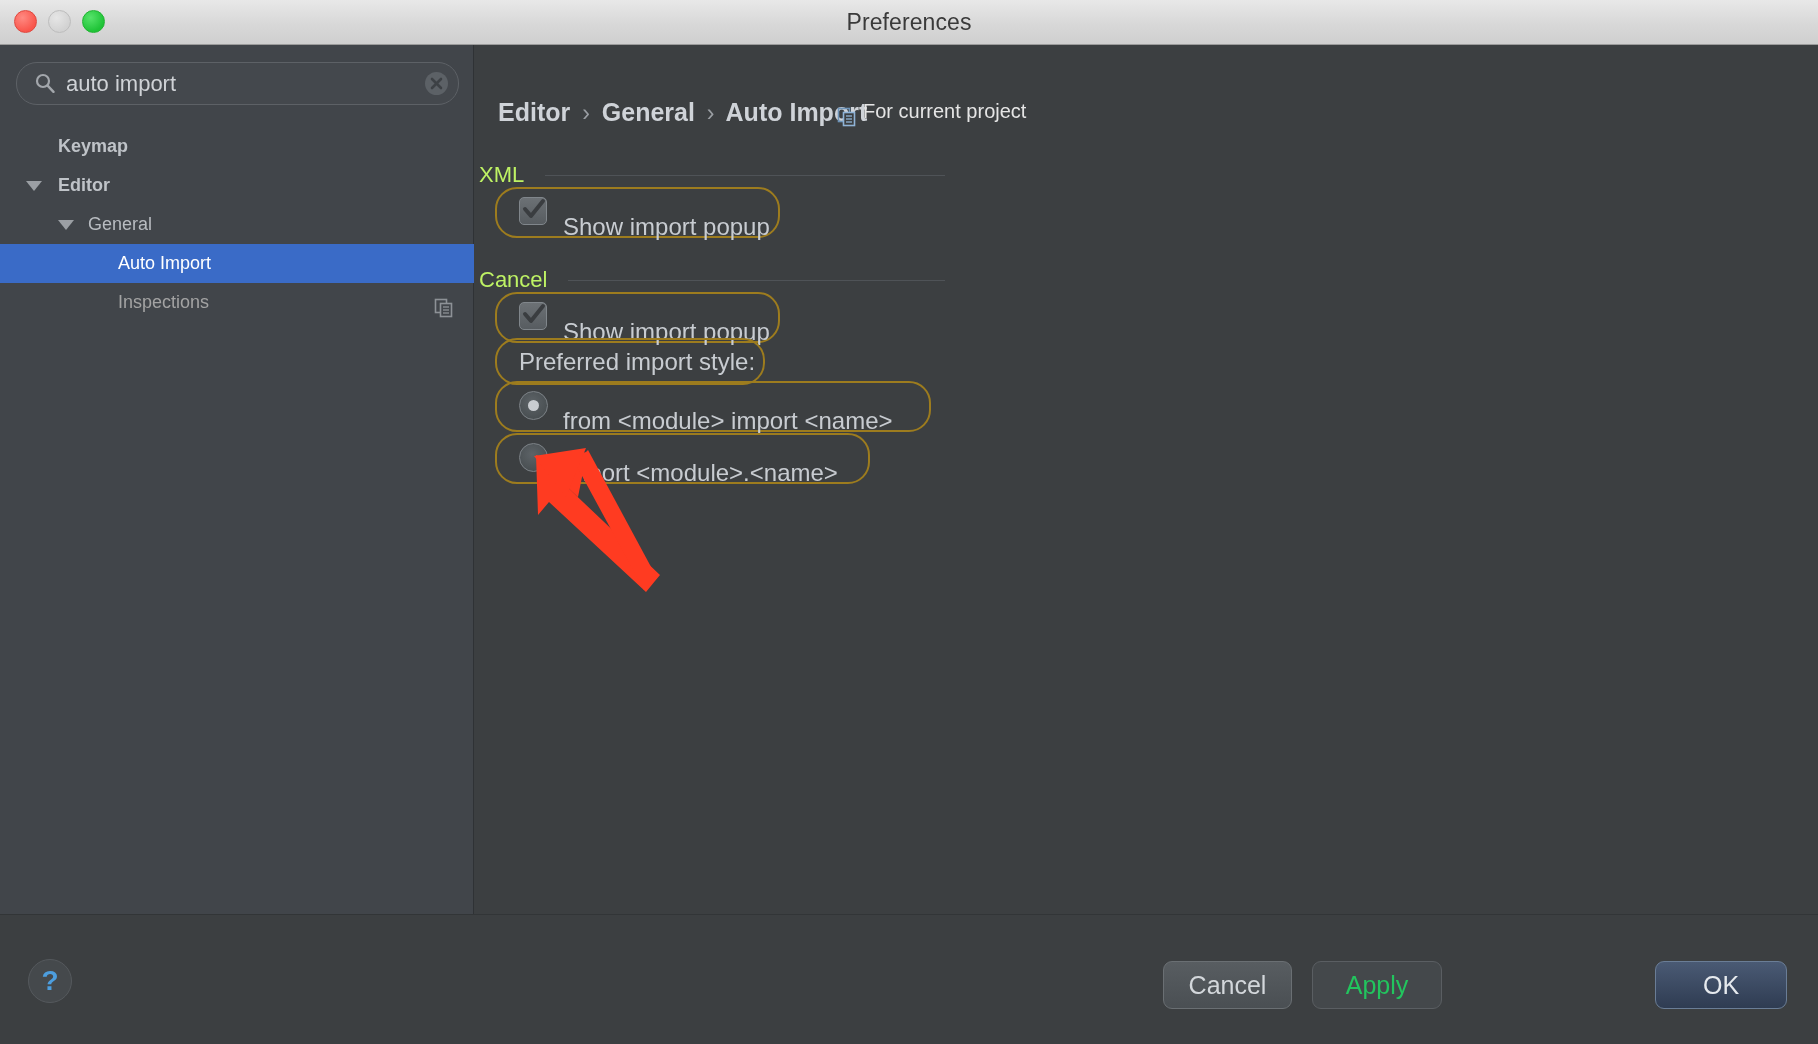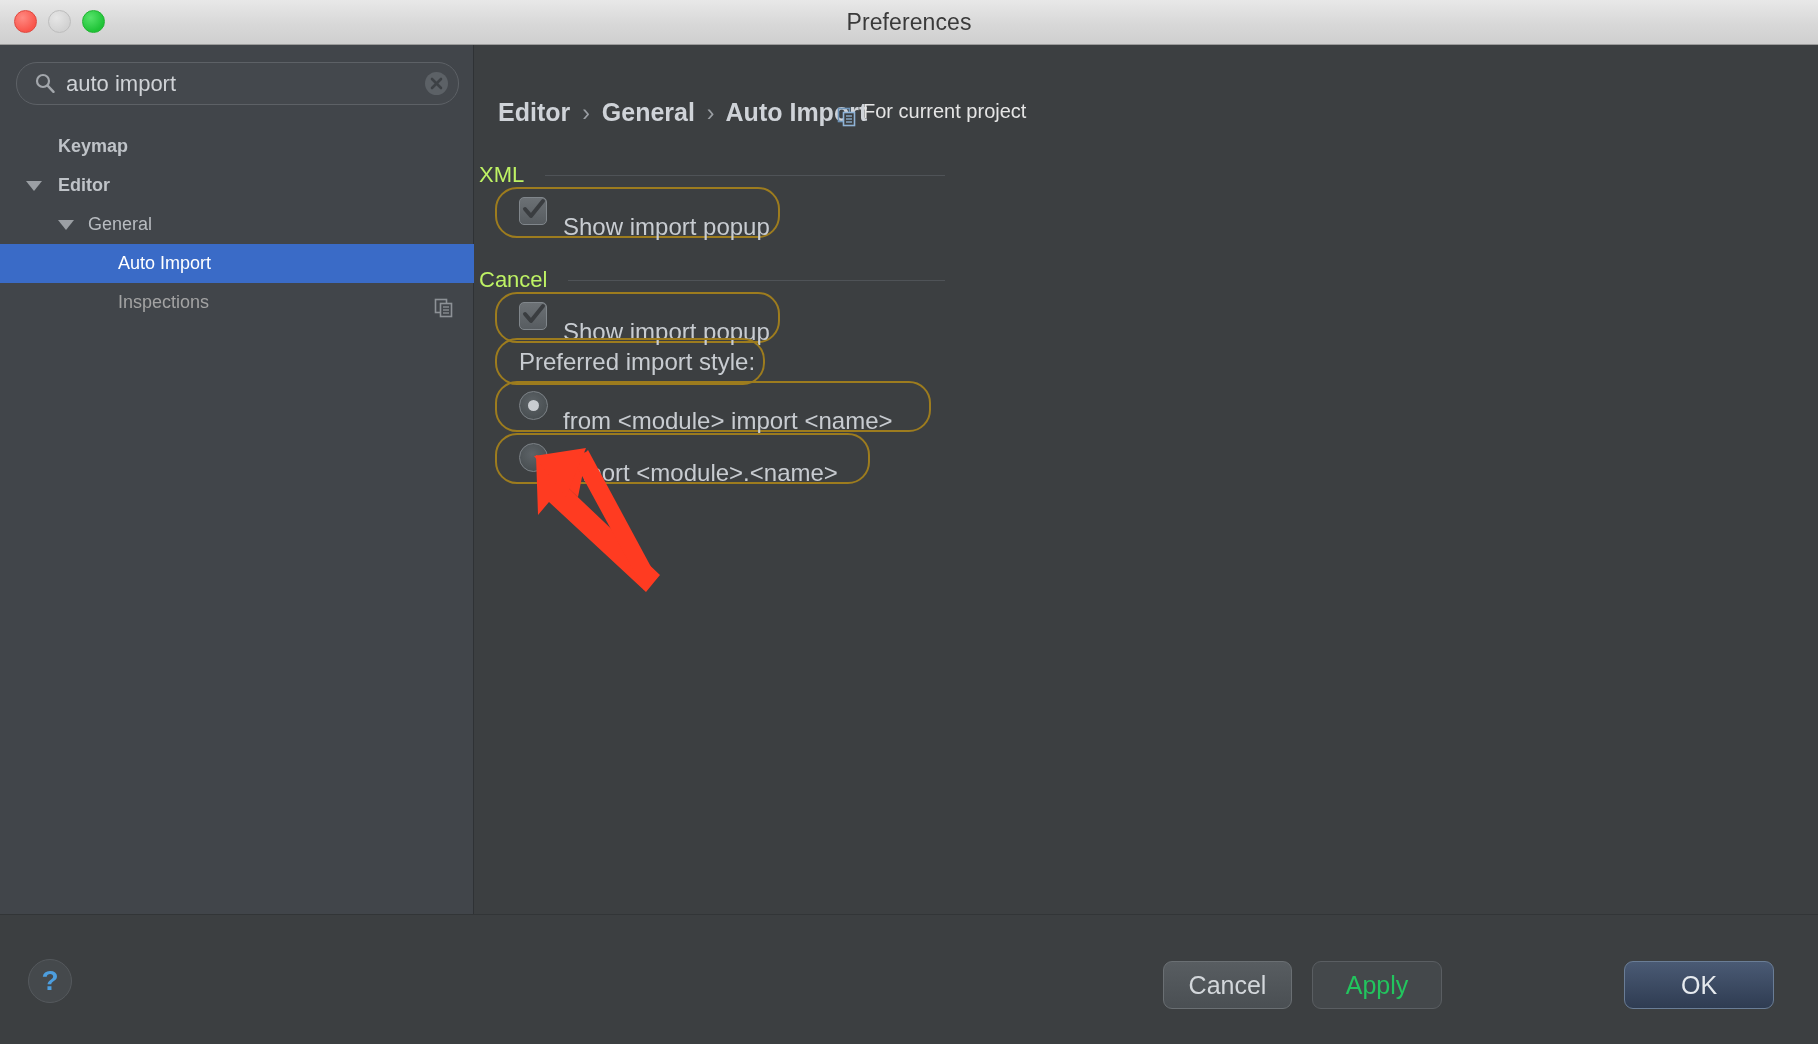--- a/index.html
+++ b/index.html
@@ -277,22 +277,22 @@
     color: #d3d7db;
   }
   .btn.apply {
     right: 376px;
     width: 130px;
     background: #44484b;
     border: 1px solid #5a5e62;
     color: #22c55e;
   }
   .btn.ok {
-    right: 44px;
-    width: 150px;
+    right: 31px;
+    width: 132px;
     background: linear-gradient(to bottom, #4a5a74, #2f3c52);
     border: 1px solid #6a7d96;
     color: #e6eaee;
   }
 
   
   .annot-arrow {
     position: absolute;
     left: 0; top: 0;
     width: 1818px; height: 1044px;

